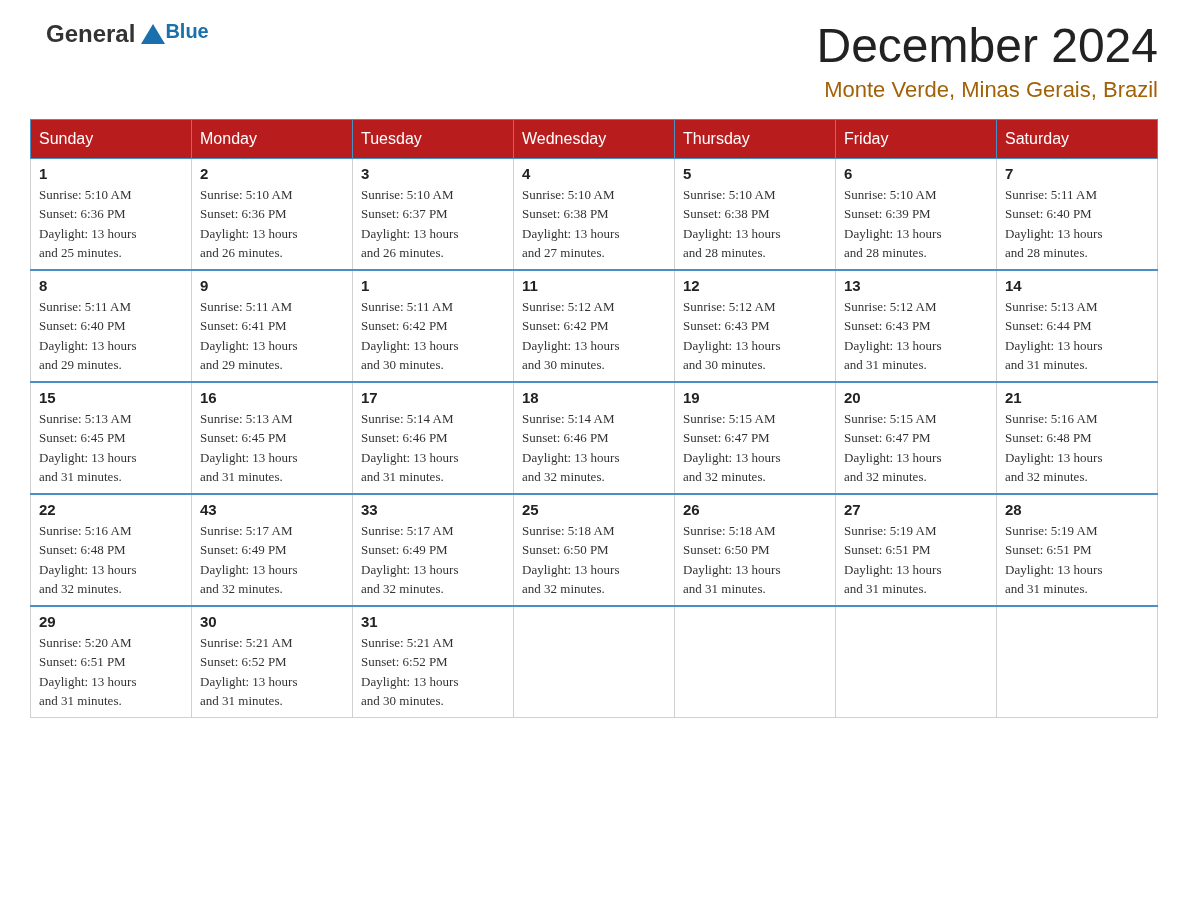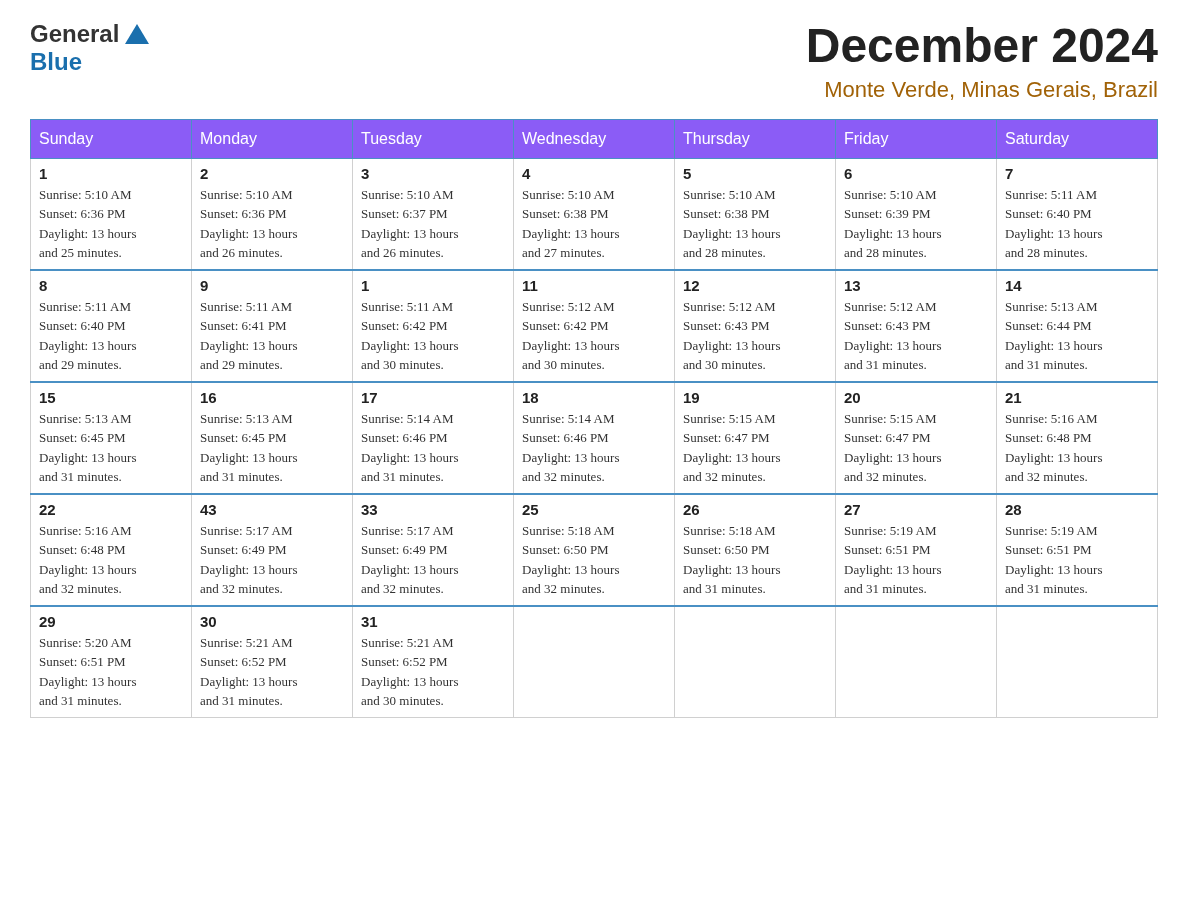--- a/index.html
+++ b/index.html
@@ -14,38 +14,38 @@
       display: flex;
       justify-content: space-between;
       align-items: flex-start;
       margin-bottom: 16px;
     }
     .title-block {
       text-align: right;
     }
     .title-block h1 {
       font-size: 48px;
-      font-weight: bold;
+      font-weight: normal;
       color: #222;
       line-height: 1.1;
       text-align: right;
     }
     .title-block h2 {
       font-size: 22px;
       font-weight: normal;
       color: #a16207;
       margin-top: 4px;
     }
     .calendar {
       width: 100%;
       border-collapse: collapse;
       border: 1px solid #4a90c4;
     }
     .calendar th {
-      background-color: #8b5cf6;
+      background-color: #b91c1c;
       color: #fff;
       font-size: 16px;
       font-weight: normal;
       padding: 10px 8px;
       text-align: left;
       border: 1px solid #4a90c4;
     }
     .calendar td {
       vertical-align: top;
       padding: 6px 8px;
@@ -70,21 +70,22 @@
       line-height: 1.5;
       color: #333;
       font-family: Liberation Serif, serif;
     }
     .empty-cell {
       background: #fff;
     }
     
     .logo-container {
       display: flex;
-      flex-direction: column;
+      flex-direction: row;
+      margin-left: 16px;
     }
     .logo-top {
       display: flex;
       align-items: center;
       gap: 0;
     }
     .logo-general {
       font-size: 24px;
       font-weight: bold;
       color: #333;
@@ -102,21 +103,21 @@
     .logo-triangle2 {
       display: inline-block;
       width: 0;
       height: 0;
       border-left: 0px solid transparent;
       border-right: 12px solid transparent;
       border-bottom: 20px solid #1a6fad;
       margin-bottom: -2px;
     }
     .logo-blue-text {
-      font-size: 24px;
+      font-size: 20px;
       font-weight: bold;
       color: #1a6fad;
     }
   </style>
 </head>
 <body>
 
 <div class="header">
   <div class="logo-container">
     <div class="logo-top">

